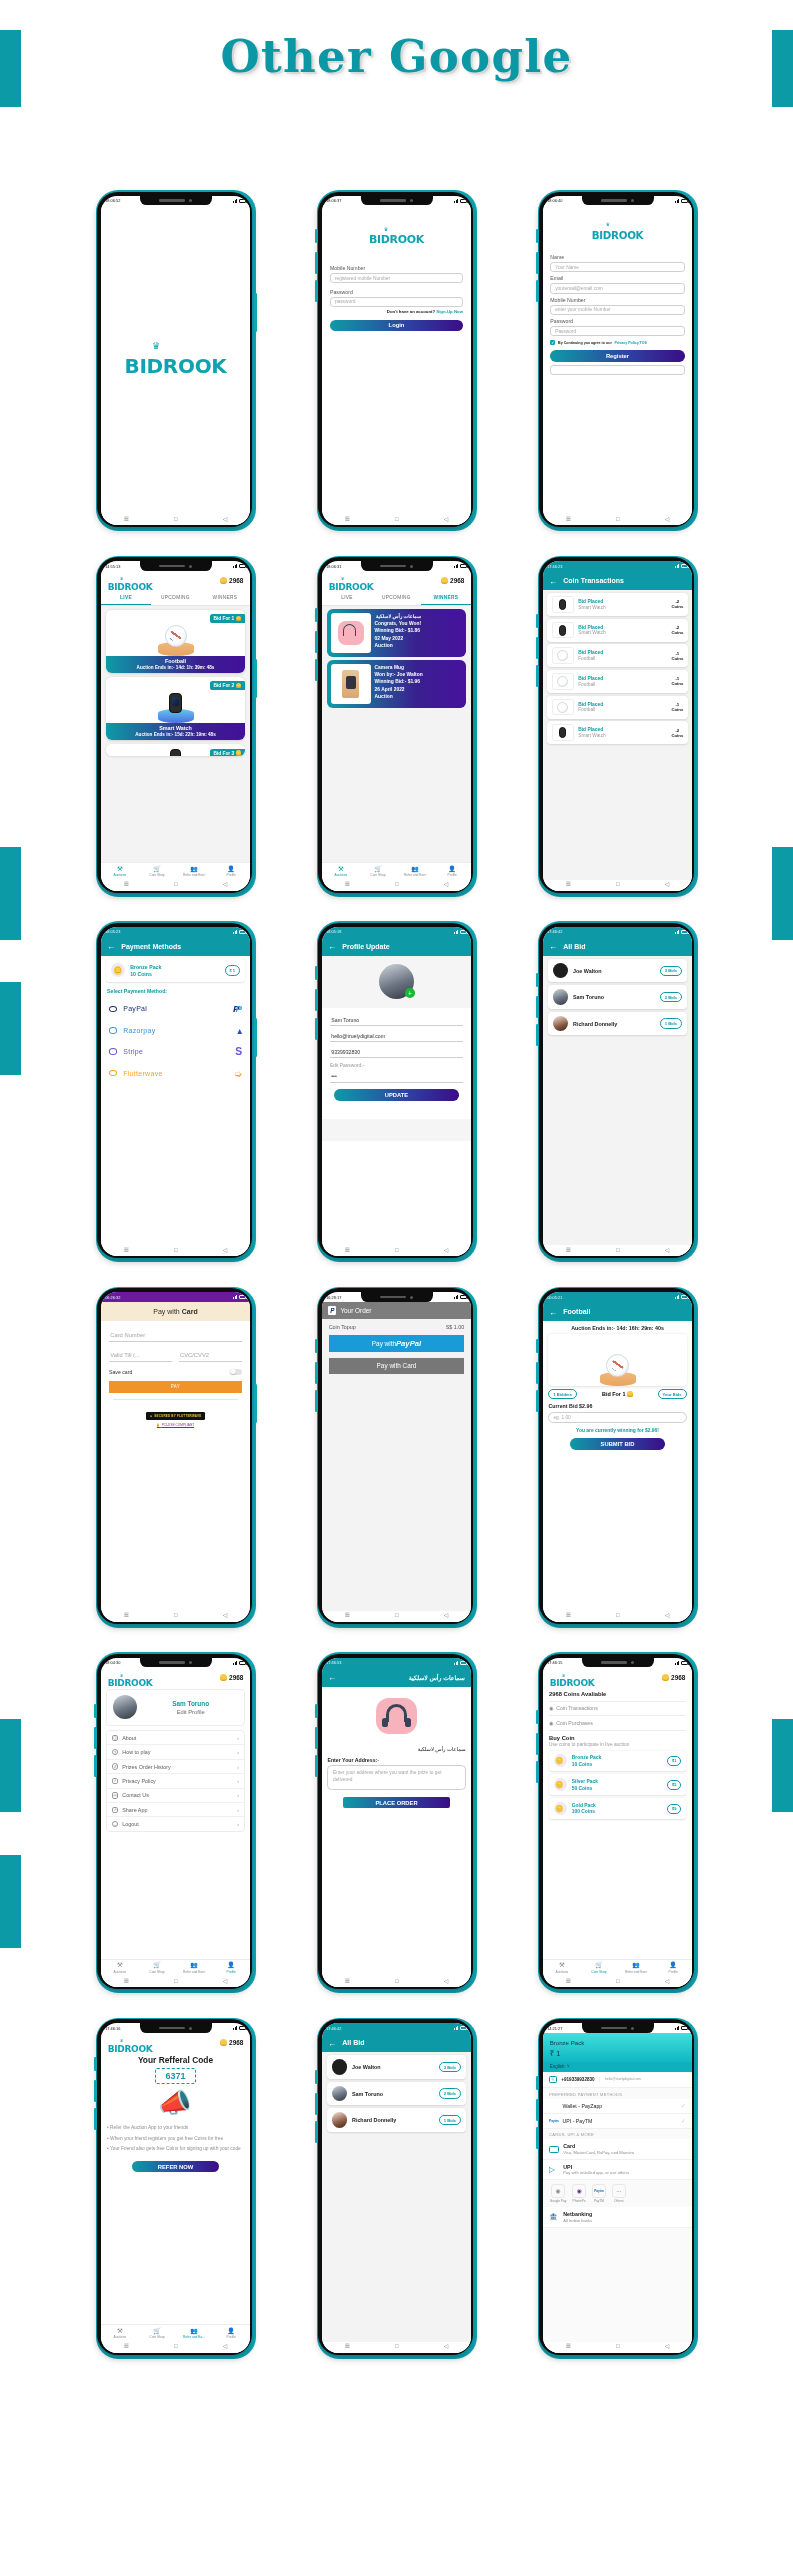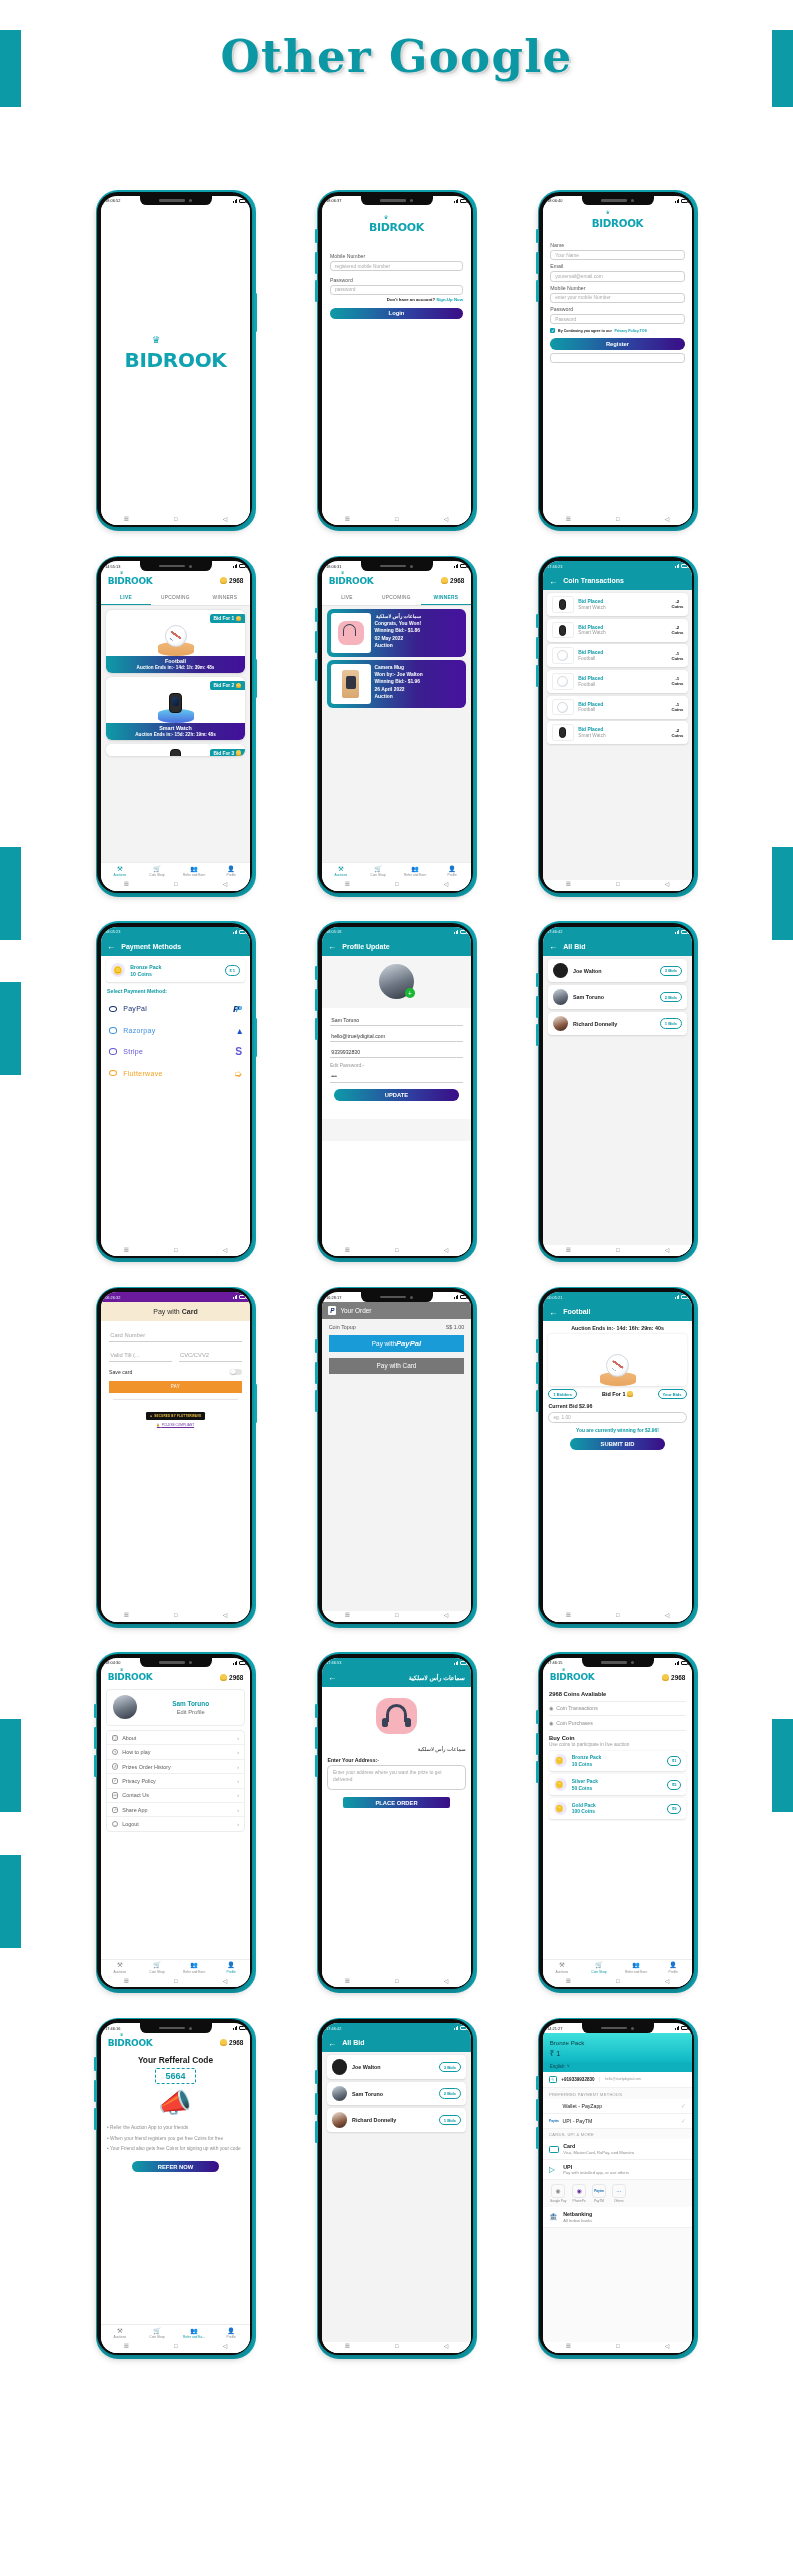--- a/index.html
+++ b/index.html
@@ -77,21 +77,21 @@
     justify-content:space-around; background:#fff; color:#777; font-size:5.2px;
   }
   .navbar .nb{ font-size:5.8px; line-height:1; }
 
   
   .content{ flex:1 1 auto; overflow:hidden; position:relative; background:#fff; }
   .content.grey{ background:#f3f3f3; }
 
   
   .logo{ display:inline-block; position:relative; color:#0fa3b1;
-         font-family:"DejaVu Sans", sans-serif; font-weight:800; letter-spacing:-0.3px; }
+         font-family:"DejaVu Sans", sans-serif; font-weight:800; letter-spacing:-0.3px;margin-top:12px; }
   .crown{ position:absolute; left:27%; top:-56%; font-size:.46em; color:#0fa3b1; letter-spacing:0;}
 
   
   .appbar{
     height:19.3px; background:#0d9aa6; color:#fff;
     display:flex; align-items:center; gap:5.8px; padding:0 5.8px;
     font-size:7px; font-weight:700; flex:0 0 auto;
   }
   .appbar .back{ font-size:8.4px; font-weight:400; }
 
@@ -1216,21 +1216,21 @@
             <span class="crown">♛</span><span>BIDROOK</span>
           </span>
           <span class="coins">
             <span class="coinicon"></span>
               <span>2968</span>
           </span>
         </div>
         <div class="content" style="padding:0 5.8px;">
           <div style="text-align:center;font-size:8.4px;font-weight:700;color:#1b1b1b;margin-top:2.6px;">Your Refferal Code</div>
           <div style="text-align:center;margin-top:3.2px;">
-            <span style="display:inline-block;border:1px dashed #0d9aa6;border-radius:1.9px;padding:1.9px 9px;font-size:9px;font-weight:700;color:#0d9aa6;">5664</span>
+            <span style="display:inline-block;border:1px dashed #0d9aa6;border-radius:1.9px;padding:1.9px 9px;font-size:9px;font-weight:700;color:#0d9aa6;">6371</span>
           </div>
           <div style="text-align:center;margin-top:5.8px;">
             <span style="font-size:27px;line-height:1;">📣</span>
           </div>
           <div style="font-size:4.8px;color:#8e8e8e;line-height:1.6;margin-top:7px;">
             <div>• Refer the Auction App to your friends</div>
             <div style="margin-top:3.2px;">• When your friend registers you get free Coins for free</div>
             <div style="margin-top:3.2px;">• Your Friend also gets free Coins for signing up with your code</div>
           </div>
           <div class="btn-grad" style="margin:7.7px 24.5px 0;">REFER NOW</div>

